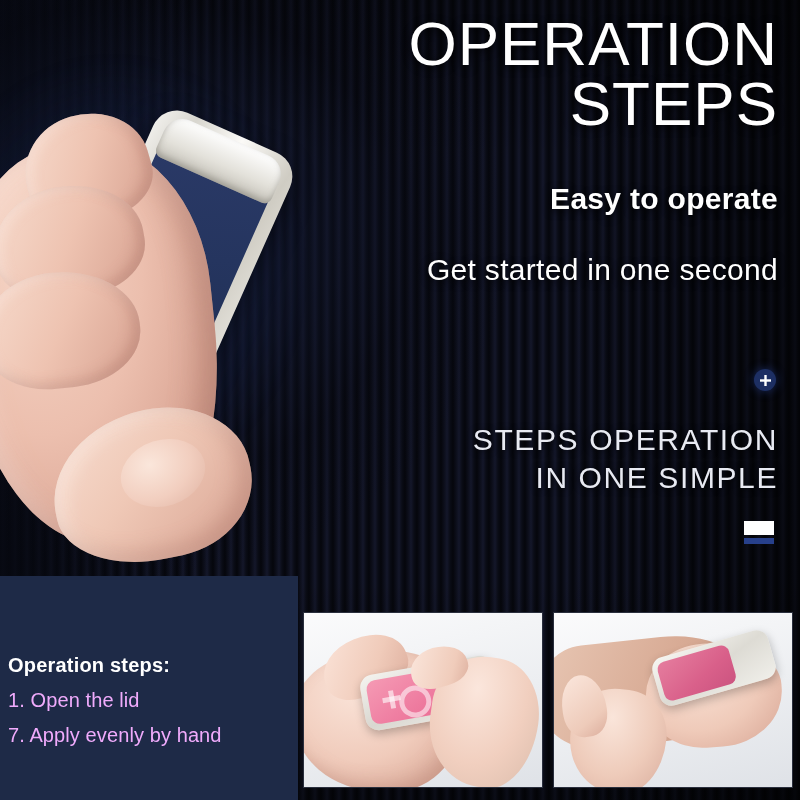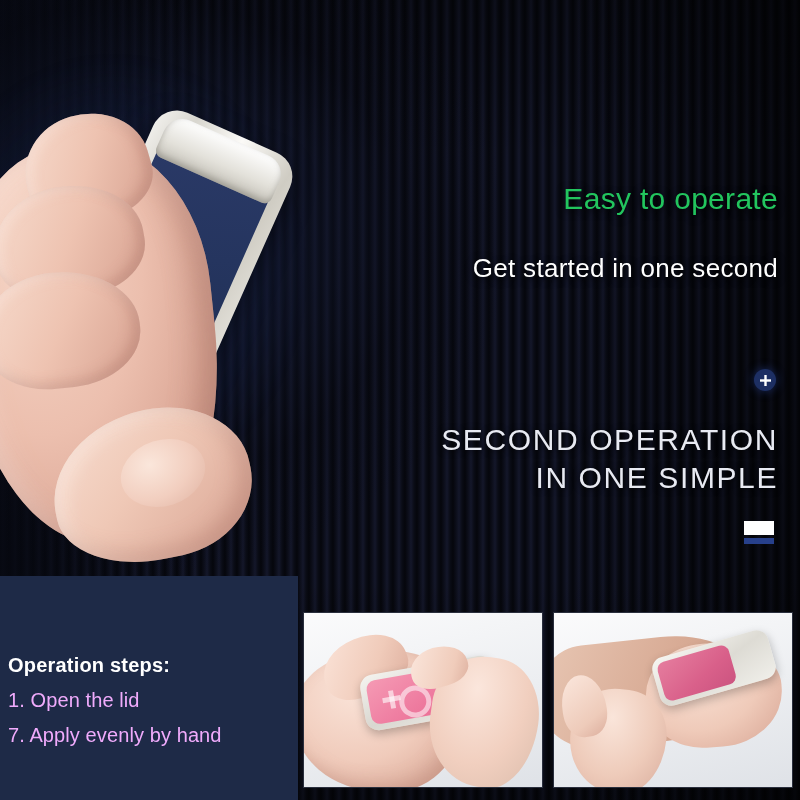--- a/index.html
+++ b/index.html
@@ -52,33 +52,33 @@
     font-weight: 400;
     letter-spacing: 1px;
     text-shadow: 0 2px 10px rgba(0,0,0,0.8);
   }
   .headline .l2 { display: block; }
 
   .tagline-1 {
     position: absolute;
     right: 22px;
     top: 182px;
-    color: #22c55e;
+    color: #ffffff;
     font-size: 30px;
-    font-weight: 400;
+    font-weight: 700;
     letter-spacing: 0.3px;
     text-shadow: 0 2px 8px rgba(0,0,0,0.8);
     text-align: right;
   }
   .tagline-2 {
     position: absolute;
     right: 22px;
     top: 253px;
     color: #ffffff;
-    font-size: 26px;
+    font-size: 30px;
     font-weight: 400;
     letter-spacing: 0.3px;
     text-shadow: 0 2px 8px rgba(0,0,0,0.8);
   }
 
   .plus-badge {
     position: absolute;
     right: 24px;
     top: 369px;
     width: 22px;
@@ -488,33 +488,37 @@
     <div class="hand">
       <div class="palm"></div>
       <div class="finger f-index"></div>
       <div class="finger f-mid"></div>
       <div class="finger f-ring"></div>
       <div class="thumb"></div>
       <div class="thumb-nail"></div>
     </div>
   </div>
 
+  <div class="headline">
+    <span>OPERATION</span>
+    <span class="l2">STEPS</span>
+  </div>
 
   <div class="tagline-1">Easy to operate</div>
   <div class="tagline-2">Get started in one second</div>
 
   <div class="plus-badge">
     <svg width="13" height="13" viewBox="0 0 13 13" aria-hidden="true">
       <rect x="5.3" y="1" width="2.4" height="11" fill="#ffffff"></rect>
       <rect x="1" y="5.3" width="11" height="2.4" fill="#ffffff"></rect>
     </svg>
   </div>
 
   <div class="subhead">
-    <span>SECOND OPERATION</span>
+    <span>STEPS OPERATION</span>
     <span class="l2">IN ONE SIMPLE</span>
   </div>
 
   <div class="bar-mark">
     <div class="bar-white"></div>
     <div class="bar-blue"></div>
   </div>
 
   <div class="steps-panel">
     <div class="steps-inner">

